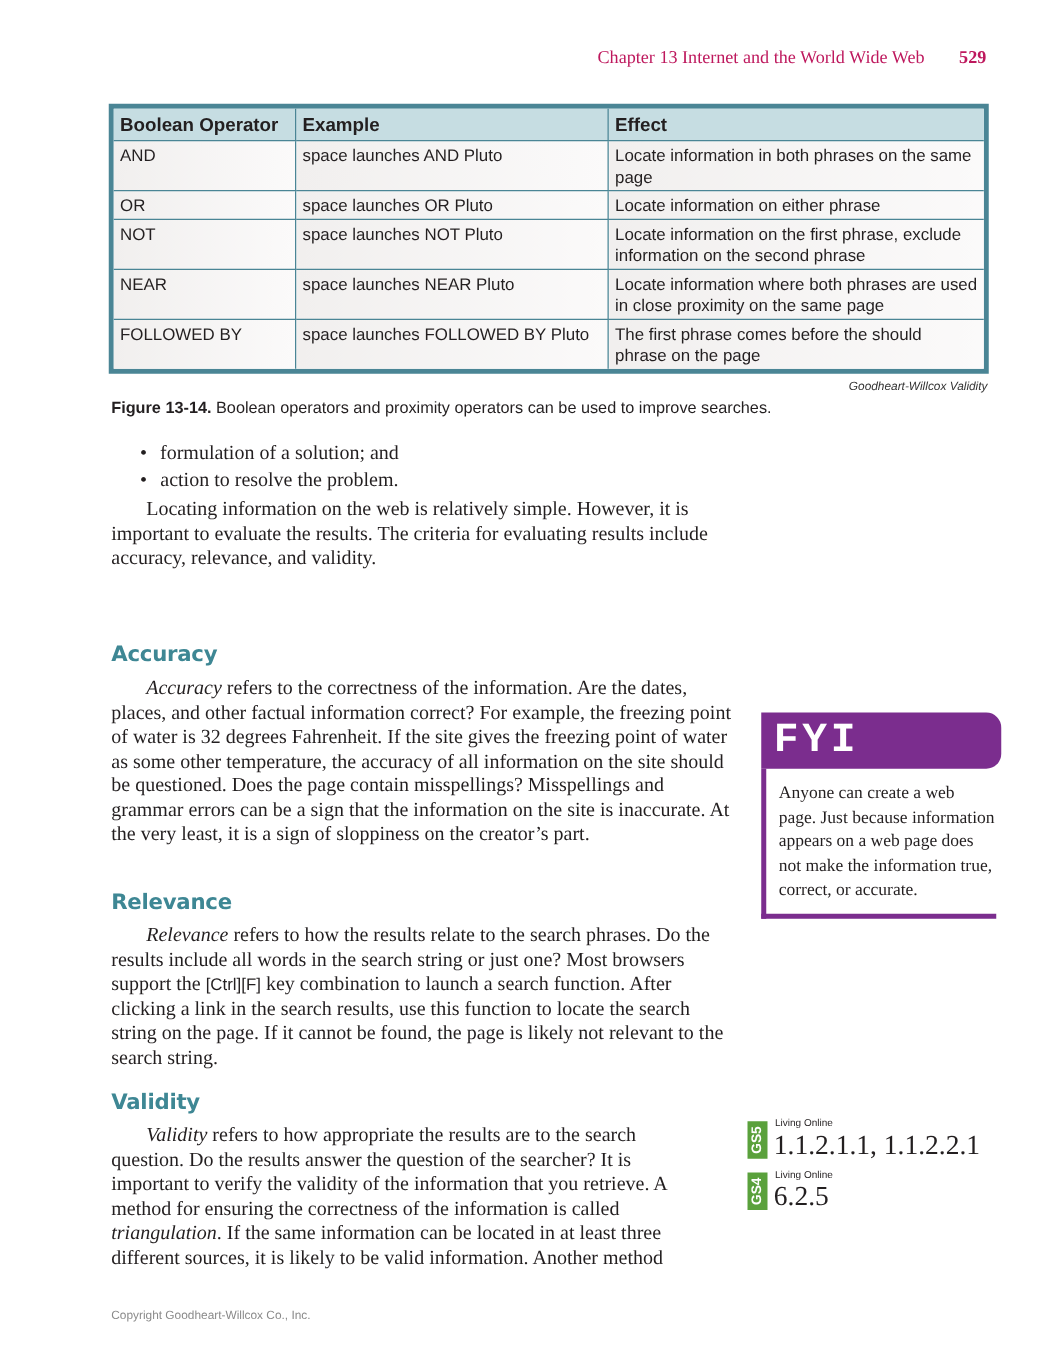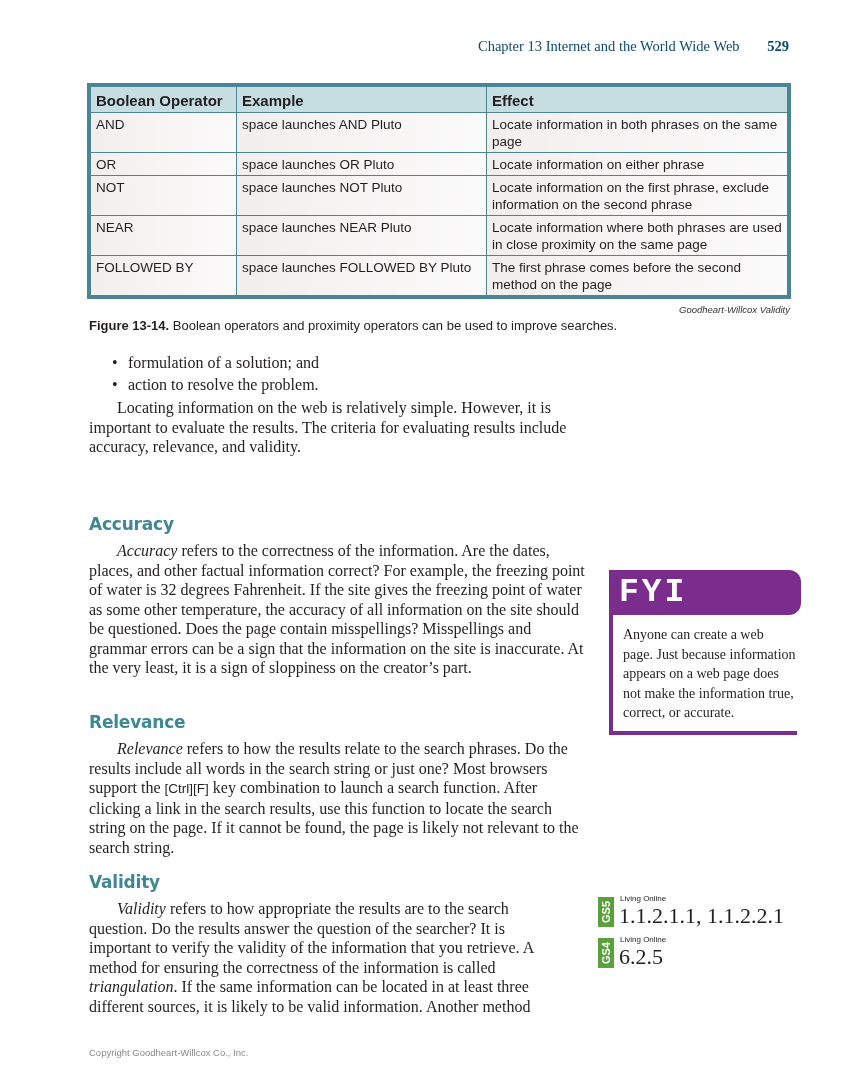--- a/index.html
+++ b/index.html
@@ -1,36 +1,36 @@
 <!DOCTYPE html>
 <html><head>
 <meta charset="utf-8">
 <style>
   html, body { margin: 0; padding: 0; background: #ffffff; }
   body { width: 849px; height: 1087px; position: relative; overflow: hidden; font-family: "Liberation Serif", serif; color: #231f20; }
 
-  .running-head { position: absolute; top: 38px; right: 60px; font-size: 14.5px; color: #0c4a6e; white-space: nowrap; }
+  .running-head { position: absolute; top: 38px; right: 60px; font-size: 14.5px; color: #be185d; white-space: nowrap; }
   .running-head .chap { margin-right: 24px; }
   .running-head .pg { font-weight: bold; }
 
   .table-frame { position: absolute; left: 87px; top: 83px; width: 704px; border-top: 4px solid #4a8595; border-bottom: 4px solid #4a8595; border-left: 4px solid #4a8595; border-right: 4px solid #4a8595; box-sizing: border-box; background: #fff; }
   table.ops { border-collapse: collapse; width: 100%; font-family: "Liberation Sans", sans-serif; font-size: 13.5px; color: #231f20; }
   table.ops th { background: #c6dde2; text-align: left; font-weight: bold; font-size: 15px; padding: 3px 5px 2px 5px; border-right: 1px solid #4a8595; border-bottom: 1px solid #4a8595; height: 20px; margin-top: 20px; }
   table.ops td { vertical-align: top; padding: 3px 5px 2px 5px; border-right: 1px solid #4a8595; border-bottom: 1px solid #4a8595; line-height: 17px; background: linear-gradient(to right, #f1efee, #fbfafa); }
   table.ops td:first-child, table.ops th:first-child { width: 135px; }
   table.ops td:nth-child(2), table.ops th:nth-child(2) { width: 239px; }
   table.ops tr td:last-child, table.ops tr th:last-child { border-right: none; }
   table.ops tr:last-child td { border-bottom: none; }
 
   .credit { position: absolute; right: 59px; top: 304px; font-family: "Liberation Sans", sans-serif; font-style: italic; font-size: 9.5px; color: #333; }
   .caption { position: absolute; left: 89px; top: 318px; font-family: "Liberation Sans", sans-serif; font-size: 13px; color: #231f20; }
   .caption b { font-weight: bold; }
 
   .body-col { position: absolute; left: 89px; width: 500px; font-size: 16px; line-height: 19.5px; color: #231f20; }
-  .bullets { position: absolute; left: 112px; top: 352px; font-size: 16px; line-height: 22px; margin: 0; padding: 0; list-style: none; }
+  .bullets { position: absolute; left: 112px; top: 352px; font-size: 16px; line-height: 22px; margin: 0; padding: 0; list-style: none; text-align: center; }
   .bullets li { position: relative; padding-left: 16px; }
   .bullets li::before { content: "•"; position: absolute; left: 0; top: 0; }
   .para { margin: 0; }
   .indent { text-indent: 28px; }
 
   h2.sec { position: absolute; left: 89px; margin: 0; font-family: "DejaVu Sans", sans-serif; font-size: 17px; font-weight: bold; color: #3e8794; letter-spacing: -0.2px; }
 
   .fyi { position: absolute; left: 609px; top: 570px; width: 192px; }
   .fyi-head { height: 45px; background: #7b2d8e; border-radius: 0 12px 12px 0; position: relative; }
   .fyi-head span { position: absolute; left: 10px; top: 4px; font-family: "Liberation Mono", monospace; font-weight: bold; font-size: 33px; color: #ffffff; letter-spacing: 3px; }
@@ -78,21 +78,21 @@
         <td>Locate information on the first phrase, exclude information on the second phrase</td>
       </tr>
       <tr>
         <td>NEAR</td>
         <td>space launches NEAR Pluto</td>
         <td>Locate information where both phrases are used in close proximity on the same page</td>
       </tr>
       <tr>
         <td>FOLLOWED BY</td>
         <td>space launches FOLLOWED BY Pluto</td>
-        <td>The first phrase comes before the second method on the page</td>
+        <td>The first phrase comes before the should phrase on the page</td>
       </tr>
     </tbody>
   </table>
 </div>
 
 <div class="credit">Goodheart-Willcox Validity</div>
 
 <div class="caption">
   <b>Figure 13-14.</b><span> Boolean operators and proximity operators can be used to improve searches.</span>
 </div>

